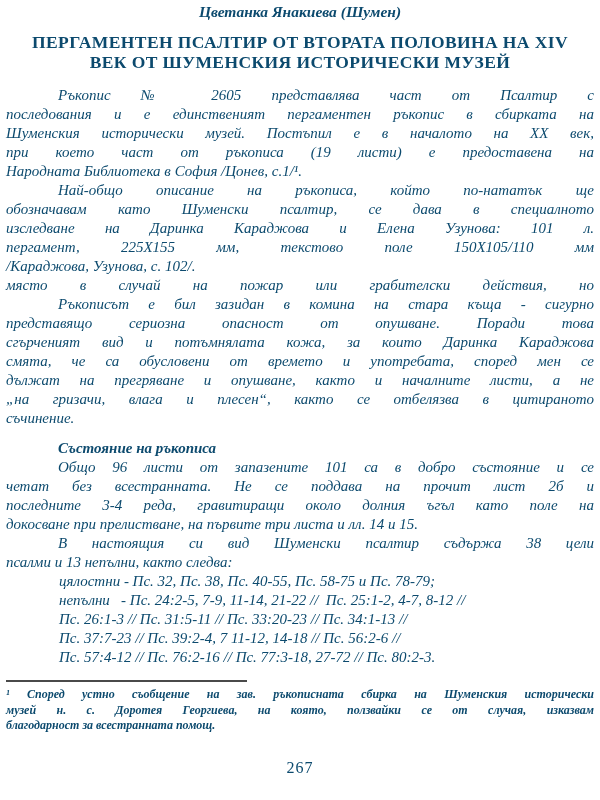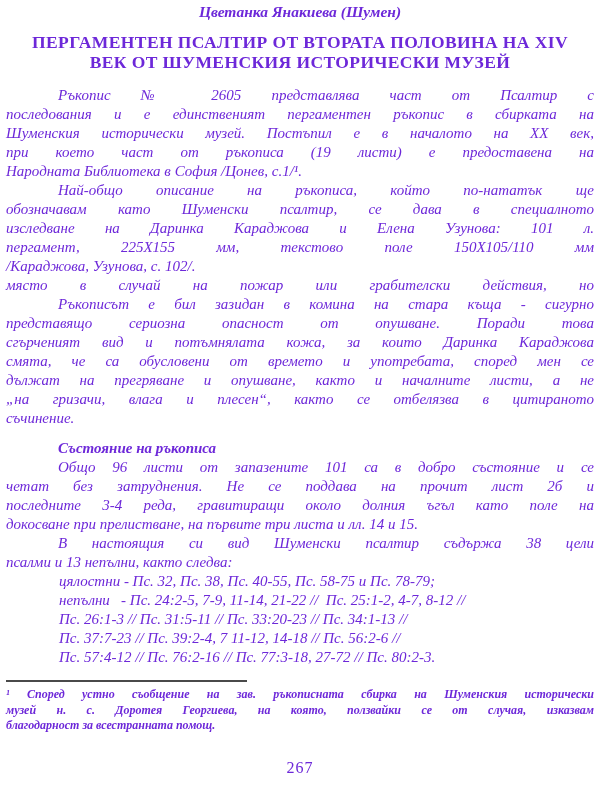--- a/index.html
+++ b/index.html
@@ -4,21 +4,21 @@
 <style>
   html, body { margin: 0; padding: 0; background: #ffffff; }
   .page {
     position: relative;
     width: 600px;
     height: 800px;
     box-sizing: border-box;
     padding: 2px 6px 0 6px;
     overflow: hidden;
     background: #ffffff;
-    color: #6d28d9;
+    color: #0c4a6e;
     font-family: "Liberation Serif", "DejaVu Serif", serif;
     font-style: italic;
     -webkit-font-smoothing: antialiased;
   }
   .author {
     text-align: center;
     font-weight: bold;
     font-style: italic;
     font-size: 15.5px;
     line-height: 20px;
@@ -115,21 +115,21 @@
       <div class="jline">смята, че са обусловени от времето и употребата, според мен се</div>
       <div class="jline">дължат на прегряване и опушване, както и началните листи, а не</div>
       <div class="jline">„на гризачи, влага и плесен“, както се отбелязва в цитираното</div>
       <div class="lline">съчинение.</div>
     </div>
 
     <div class="heading">Състояние на ръкописа</div>
 
     <div>
       <div class="jline indent">Общо 96 листи от запазените 101 са в добро състояние и се</div>
-      <div class="jline">четат без затруднения. Не се поддава на прочит лист 2б и</div>
+      <div class="jline">четат без всестранната. Не се поддава на прочит лист 2б и</div>
       <div class="jline">последните 3-4 реда, гравитиращи около долния ъгъл като поле на</div>
       <div class="lline">докосване при прелистване, на първите три листа и лл. 14 и 15.</div>
     </div>
 
     <div>
       <div class="jline indent">В настоящия си вид Шуменски псалтир съдържа 38 цели</div>
       <div class="lline">псалми и 13 непълни, както следва:</div>
     </div>
 
     <div>

